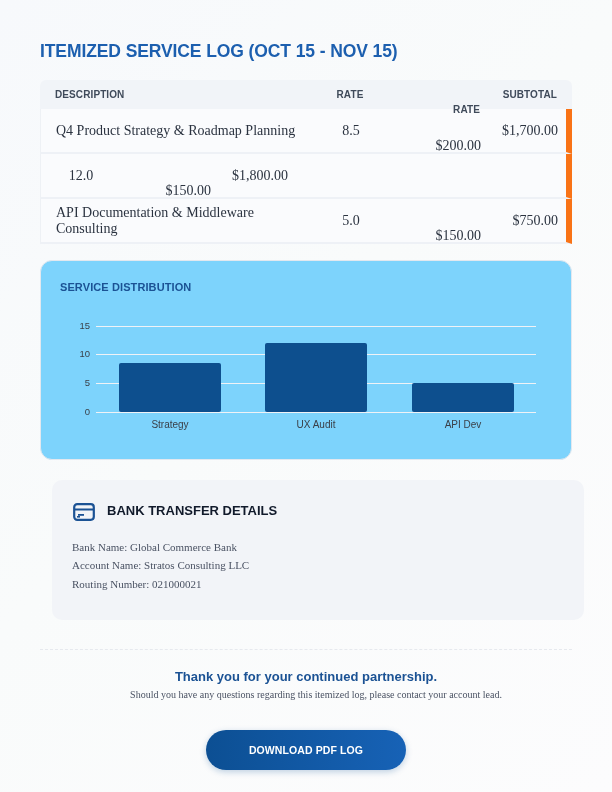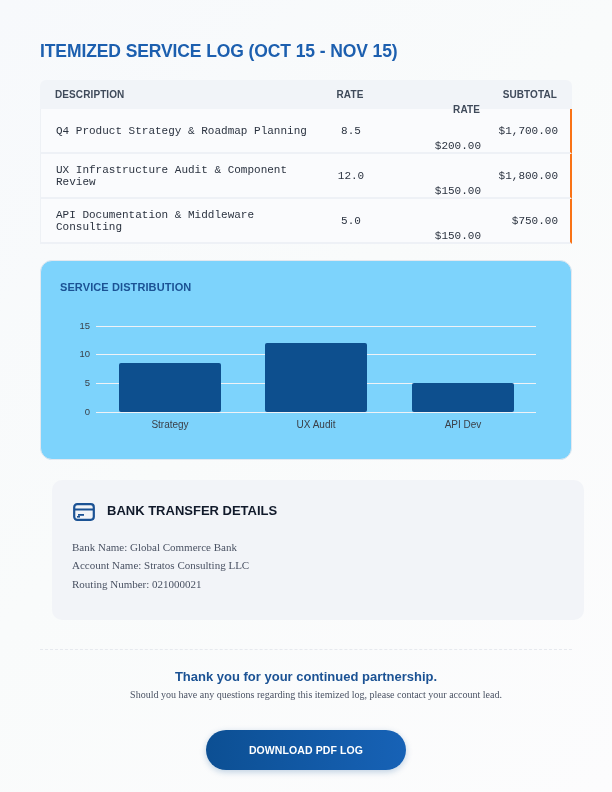--- a/index.html
+++ b/index.html
@@ -26,24 +26,24 @@
       height: 29px; background: #f1f4f8;
       border-radius: 6px 6px 0 0;
       display: flex; align-items: center;
       font-family: "Liberation Sans", sans-serif;
       font-weight: bold; font-size: 10px; color: #3f4a5a;
       letter-spacing: 0.1px;
     }
     .row {
       height: 45px; display: flex; align-items: center;
       background: #fafbfd;
-      border-left: 1px solid #eef1f5; border-right: 2px solid #f97316;
+      border-left: 1px solid #eef1f5; border-right: 6px solid #f97316;
       border-bottom: 2px solid #eef1f6;
-      font-family: Liberation Mono, monospace;
-      font-size: 11px; color: #2b3340;
+      font-family: Liberation Serif, serif;
+      font-size: 14px; color: #2b3340;
     }
     .c-desc { width: 270px; padding-left: 15px; }
     .c-hours { width: 80px; text-align: center; }
     .c-rate { width: 90px; text-align: right; margin-top: 30px; }
     .c-sub { width: 77px; text-align: right; }
     .thead .c-desc { padding-left: 15px; }
     
     .chart-card {
       position: absolute; left: 40px; top: 260px; width: 532px; height: 200px;
       background: #7dd3fc;
@@ -120,21 +120,20 @@
     <div class="c-rate">RATE</div>
     <div class="c-sub">SUBTOTAL</div>
   </div>
   <div class="row">
     <div class="c-desc">Q4 Product Strategy &amp; Roadmap Planning</div>
     <div class="c-hours">8.5</div>
     <div class="c-rate">$200.00</div>
     <div class="c-sub">$1,700.00</div>
   </div>
   <div class="row">
-    <div class="c-desc">UX Infrastructure Audit &amp; Component Review</div>
     <div class="c-hours">12.0</div>
     <div class="c-rate">$150.00</div>
     <div class="c-sub">$1,800.00</div>
   </div>
   <div class="row">
     <div class="c-desc">API Documentation &amp; Middleware Consulting</div>
     <div class="c-hours">5.0</div>
     <div class="c-rate">$150.00</div>
     <div class="c-sub">$750.00</div>
   </div>

